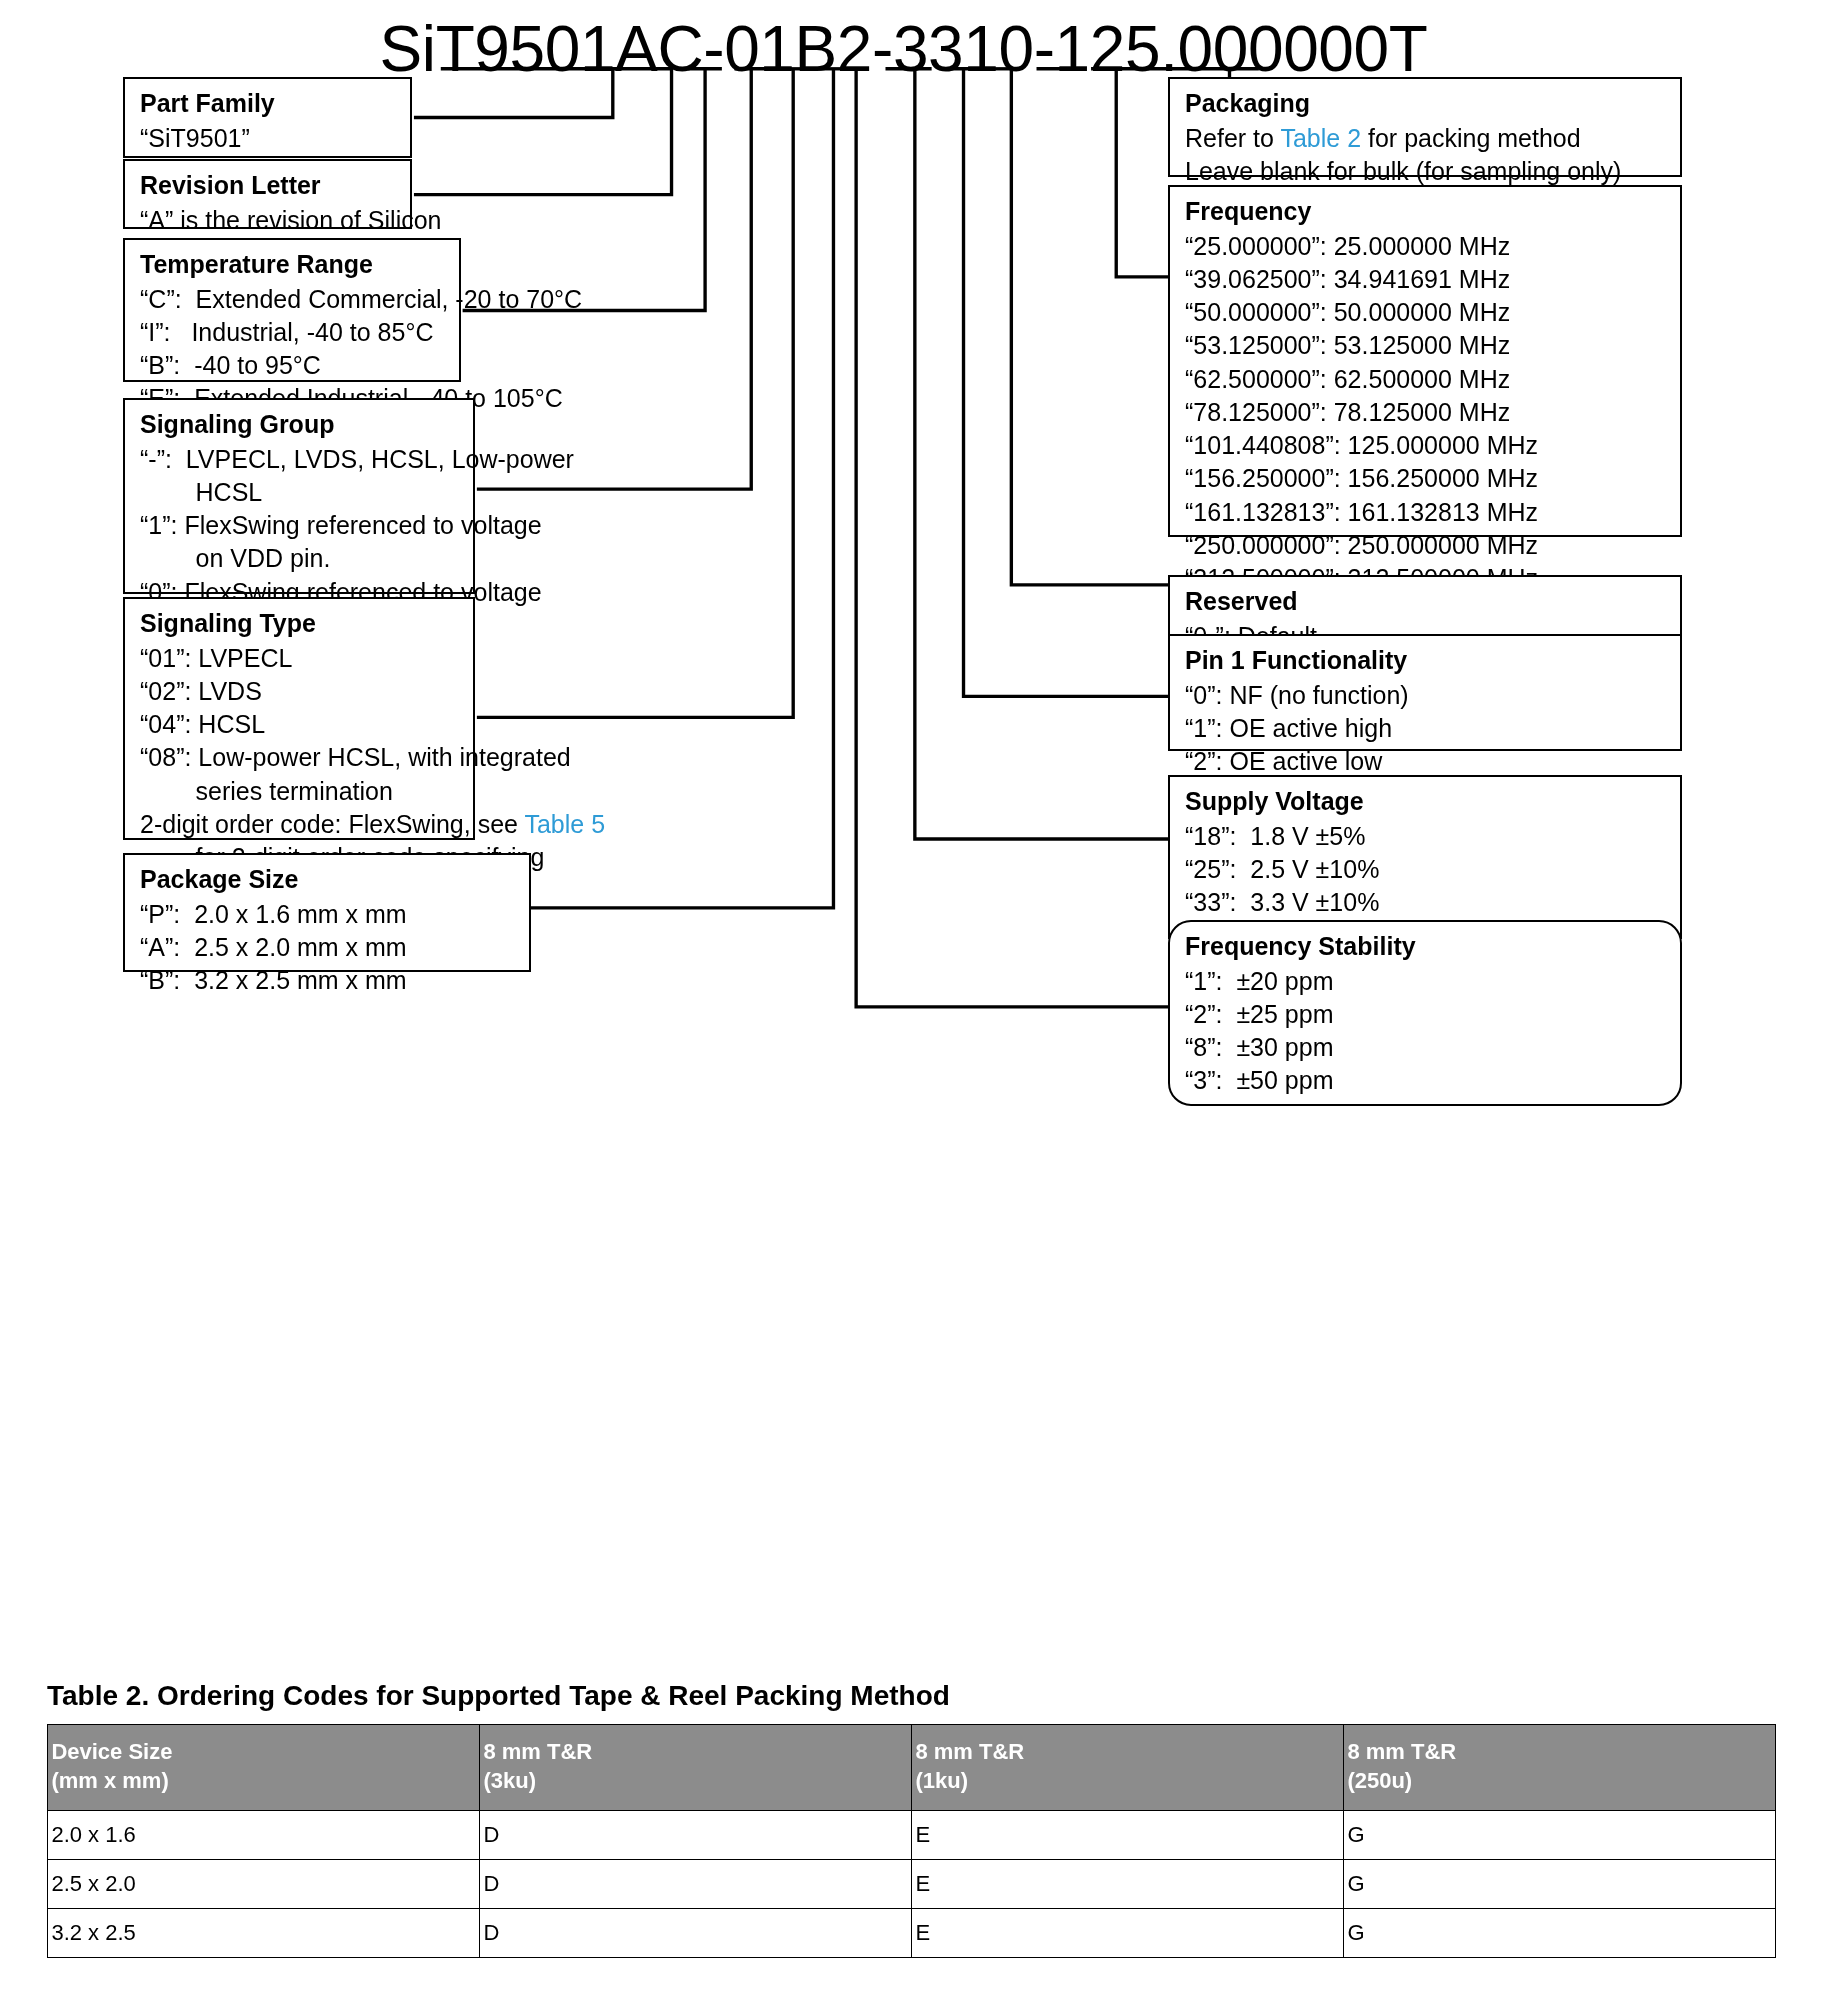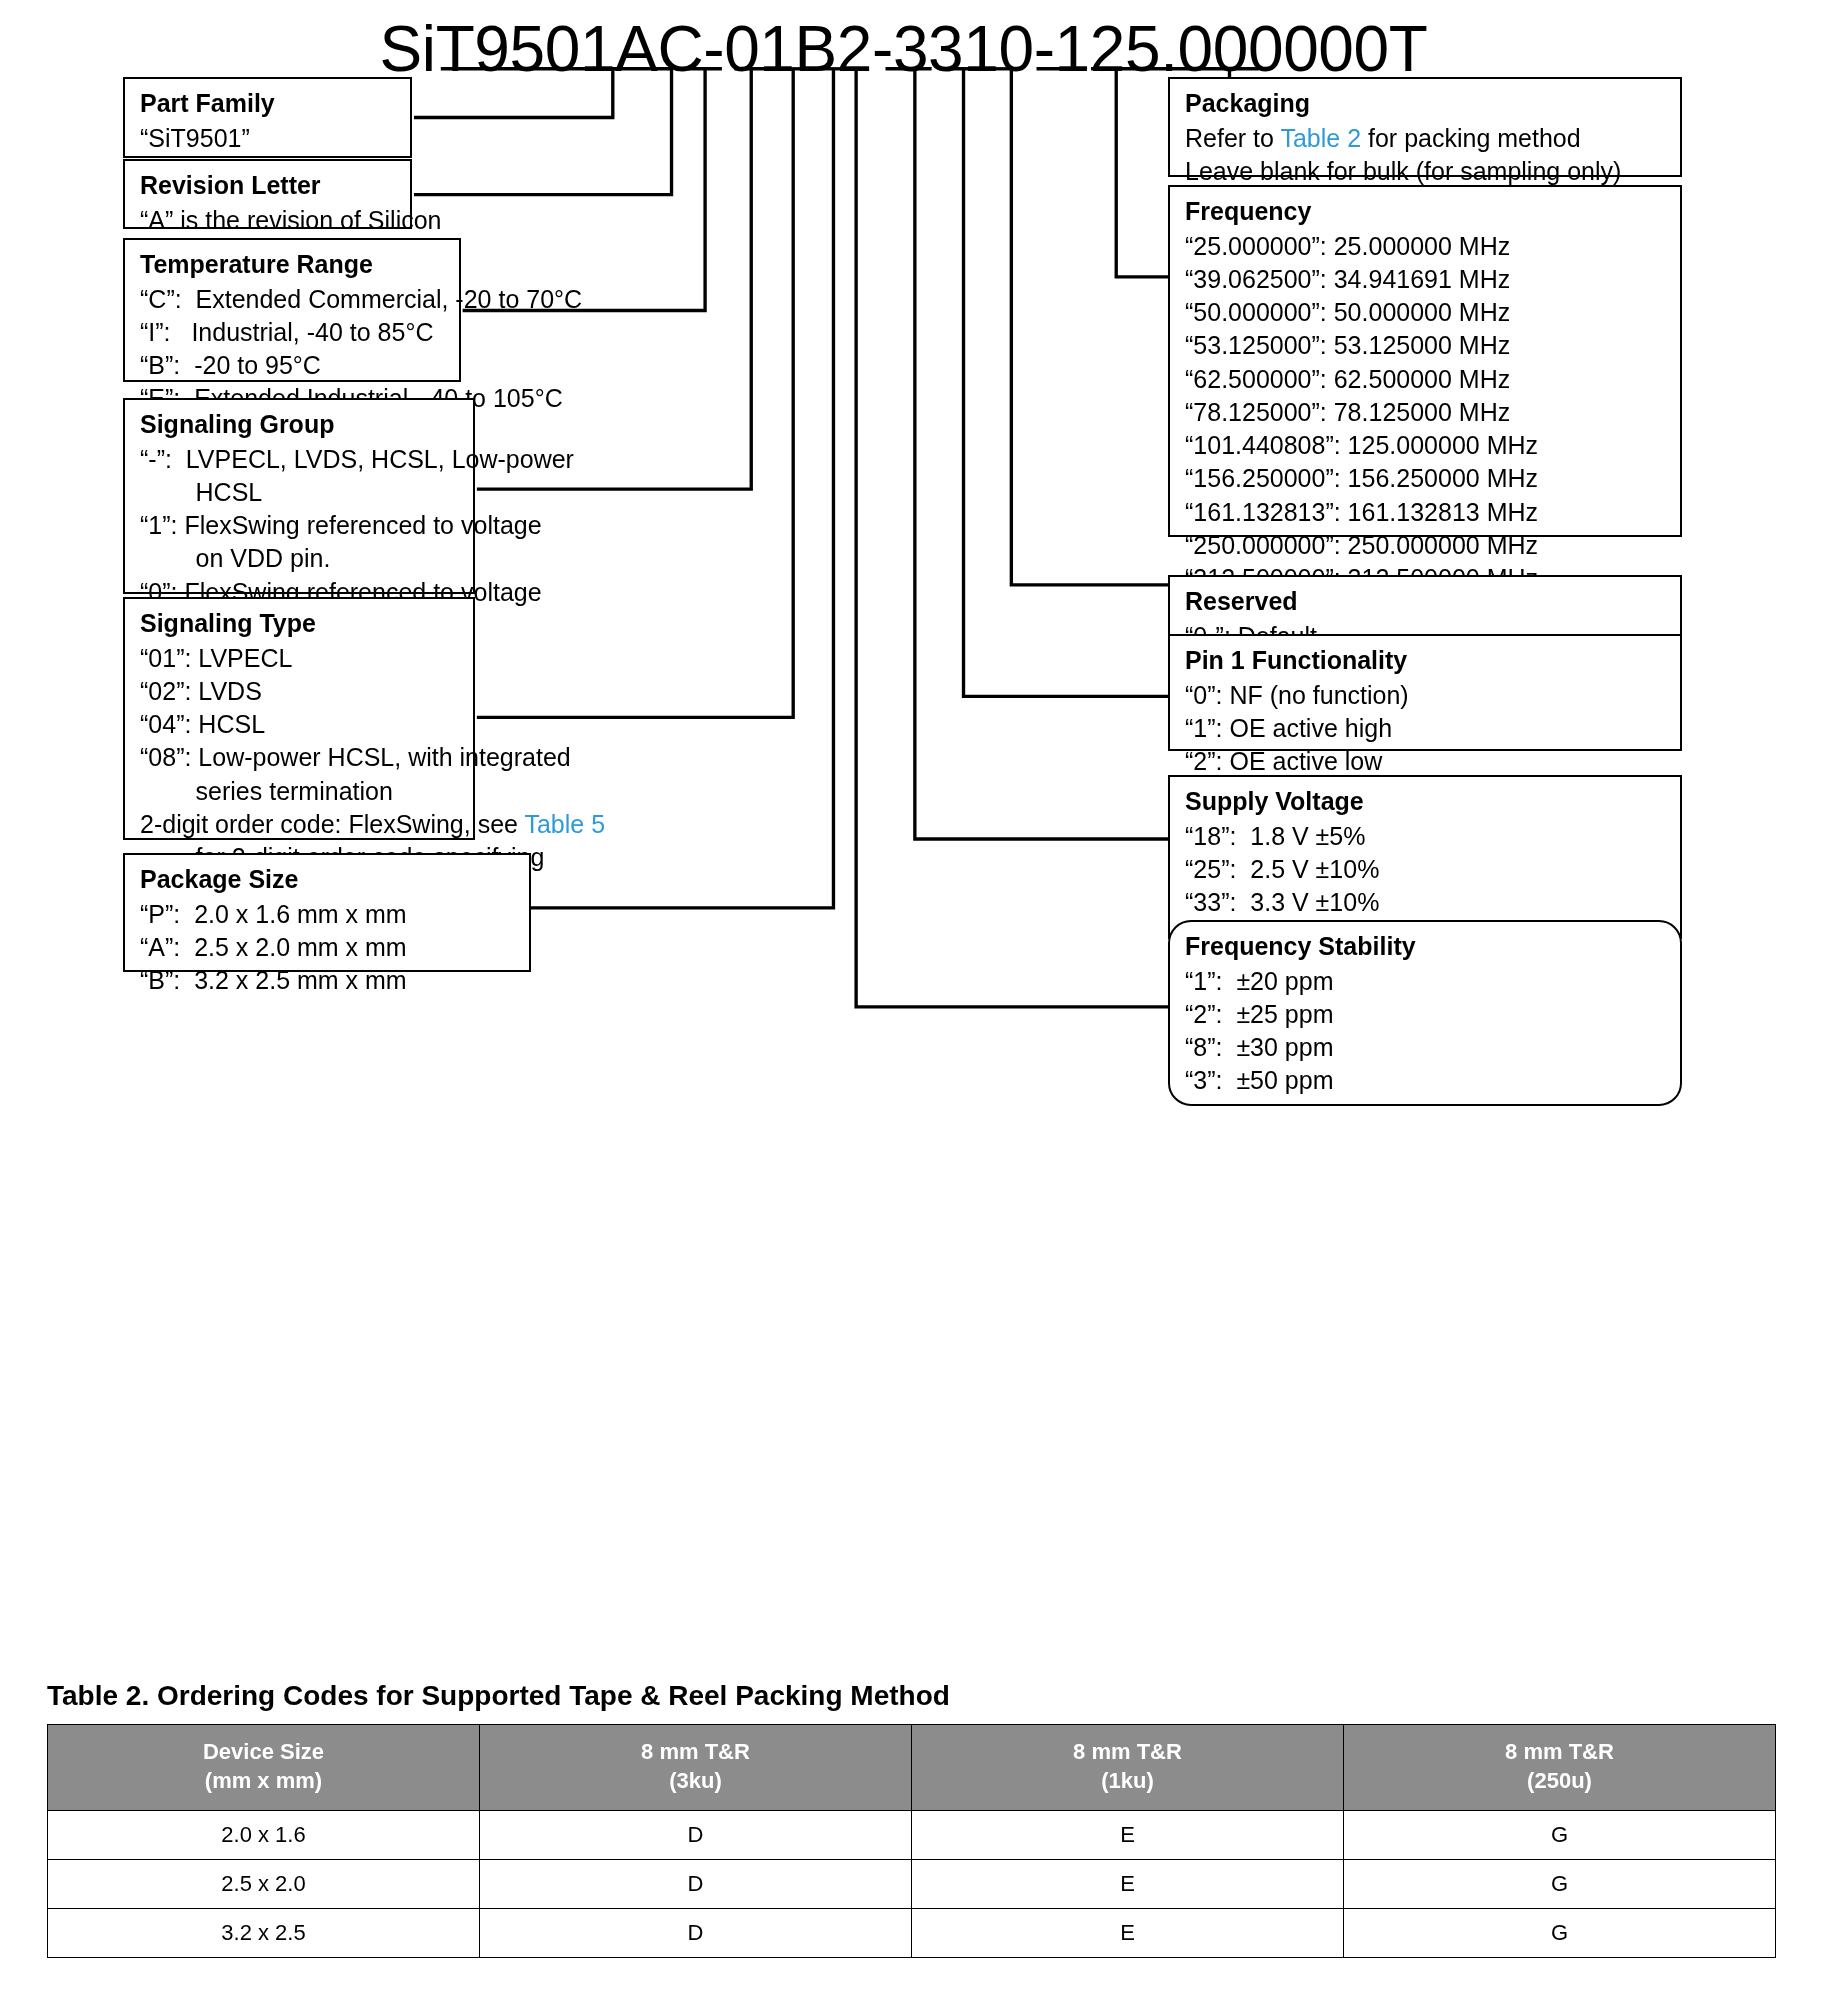--- a/index.html
+++ b/index.html
@@ -84,21 +84,21 @@
   #table2 {
     position: absolute;
     left: 47px;
     top: 1724px;
     width: 1729px;
     border-collapse: collapse;
     table-layout: fixed;
   }
   #table2 th, #table2 td {
     border: 1.7px solid #000;
-    text-align: center;
+    text-align: left;
     font-size: 22px;
   }
   #table2 thead th {
     background: #8c8c8c;
     color: #ffffff;
     font-weight: bold;
     padding: 13.4px 3.4px 15px;
     line-height: 1.28;
   }
   #table2 tbody td {
@@ -160,21 +160,21 @@
 
 <div class="callout" id="box-revision-letter">
   <div class="box-title">Revision Letter</div>
   <div class="box-line">“A” is the revision of Silicon</div>
 </div>
 
 <div class="callout" id="box-temperature">
   <div class="box-title">Temperature Range</div>
   <div class="box-line">“C”:  Extended Commercial, -20 to 70°C</div>
   <div class="box-line">“I”:   Industrial, -40 to 85°C</div>
-  <div class="box-line">“B”:  -20 to 95°C</div>
+  <div class="box-line">“B”:  -40 to 95°C</div>
   <div class="box-line">“E”:  Extended Industrial, -40 to 105°C</div>
 </div>
 
 <div class="callout" id="box-signaling-group">
   <div class="box-title">Signaling Group</div>
   <div class="box-line">“-”:  LVPECL, LVDS, HCSL, Low-power</div>
   <div class="box-line cont">        HCSL</div>
   <div class="box-line">“1”: FlexSwing referenced to voltage</div>
   <div class="box-line cont">        on VDD pin.</div>
   <div class="box-line">“0”: FlexSwing referenced to voltage</div>

